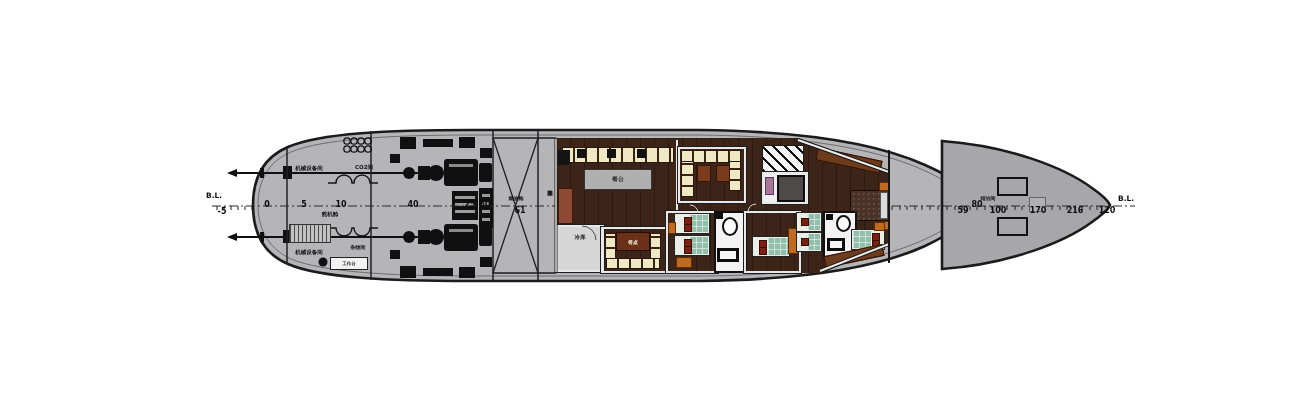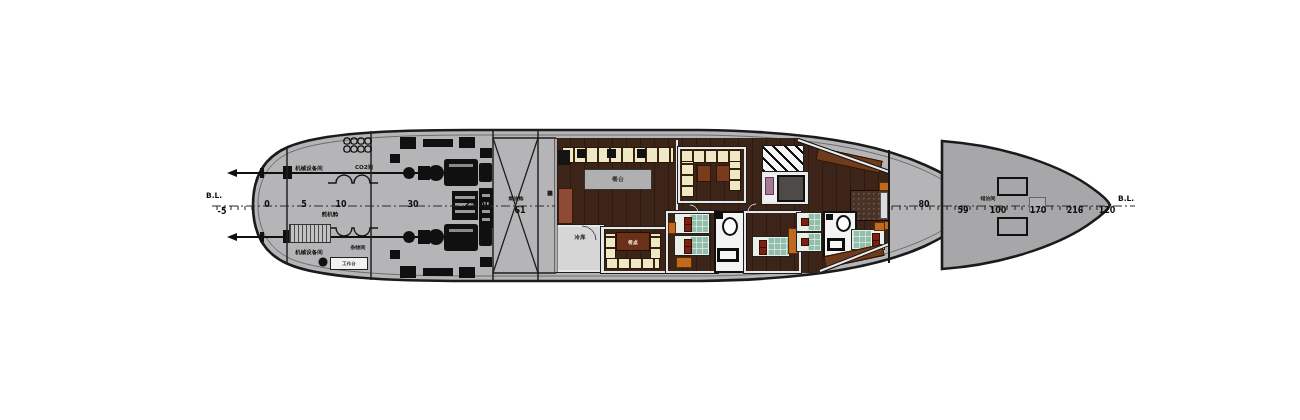--- a/index.html
+++ b/index.html
@@ -272,25 +272,25 @@
     </g>
   </svg>
 
   <span class="bl" style="left:206px;top:192px;">B.L.</span>
   <span class="bl" style="left:1118px;top:195px;">B.L.</span>
 
   <span class="st" style="left:222px;top:208px;">-5</span>
   <span class="st" style="left:267px;top:201px;">0</span>
   <span class="st" style="left:304px;top:201px;">5</span>
   <span class="st" style="left:341px;top:201px;">10</span>
-  <span class="st" style="left:413px;top:201px;">30</span>
+  <span class="st" style="left:413px;top:201px;">40</span>
   <span class="st" style="left:450px;top:201px;margin-left:20px;">25</span>
   <span class="st" style="left:485px;top:201px;">50</span>
   <span class="st" style="left:520px;top:207px;">61</span>
-  <span class="st" style="left:924px;top:201px;">80</span>
+  <span class="st" style="left:977px;top:201px;">80</span>
   <span class="st" style="left:963px;top:207px;">59</span>
   <span class="st" style="left:998px;top:207px;">100</span>
   <span class="st" style="left:1038px;top:207px;">170</span>
   <span class="st" style="left:1075px;top:207px;">216</span>
   <span class="st" style="left:1107px;top:207px;">120</span>
 
   <span class="lbl" style="left:309px;top:166px;">机械设备间</span>
   <span class="lbl" style="left:364px;top:165px;">CO2间</span>
   <span class="lbl" style="left:330px;top:212px;">舵机舱</span>
   <span class="lbl" style="left:309px;top:250px;">机械设备间</span>

